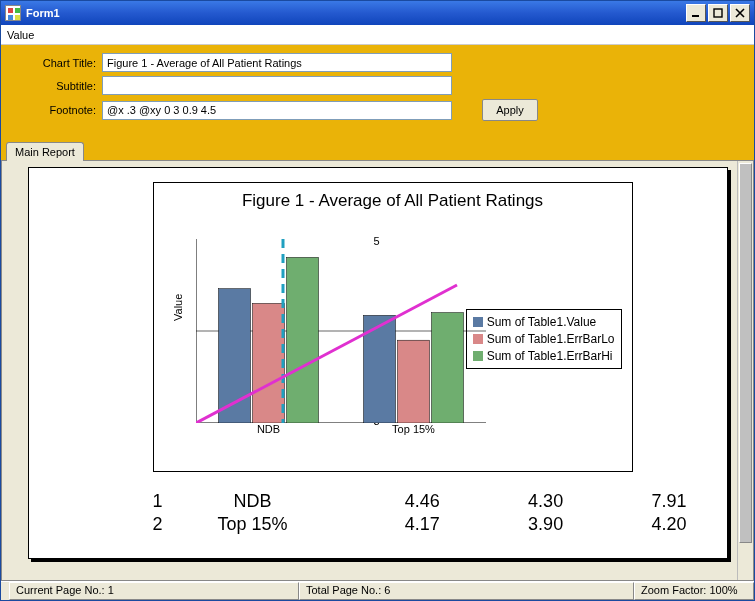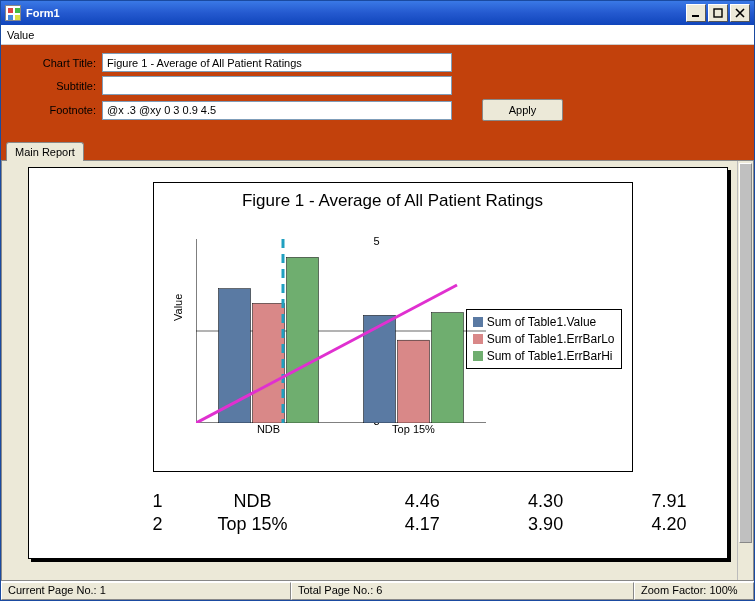--- a/index.html
+++ b/index.html
@@ -1,21 +1,21 @@
 <!DOCTYPE html>
 <html><head>
 <meta charset="utf-8">
 <style>
   * { box-sizing: border-box; }
   html, body { margin:0; padding:0; font-family: Tahoma, Arial, sans-serif; font-size:11px; }
   .win {
     width:755px; height:601px;
     border:1px solid #1a4aa0;
     display:flex; flex-direction:column;
-    background:#c2410c;
+    background:#eab308;
   }
   .titlebar {
     height:24px;
     background: linear-gradient(to bottom, #3a79e6 0%, #2459cf 50%, #1045bb 100%);
     color:white; font-weight:bold;
     display:flex; align-items:center; padding:0 4px;
   }
   .titlebar .appicon {
     width:16px; height:16px; margin-right:5px;
     background:
@@ -39,21 +39,21 @@
     display:flex; align-items:center; padding:0 6px; gap:10px;
   }
   .form-area { padding:8px 16px 4px 16px; }
   .form-row { display:flex; align-items:center; margin-bottom:4px; }
   .form-row .lbl { width:85px; text-align:right; padding-right:6px; }
   .form-row input {
     width:350px; height:19px;
     border:1px solid #7F9DB9; padding:1px 4px; font:inherit; background:#fff;
   }
   .apply-btn {
-    width:81px; height:22px; margin-left:30px;
+    width:56px; height:22px; margin-left:30px;
     background:#ECE9D8; border:1px solid #888; border-radius:2px;
     display:flex; align-items:center; justify-content:center;
   }
   .tabstrip { display:flex; align-items:flex-end; padding-left:5px; margin-top:4px;}
   .tab {
     background:#ECE9D8; border:1px solid #888; border-bottom:none;
     border-radius:3px 3px 0 0; padding:3px 8px; position:relative; top:1px;margin-top:8px;
   }
   .report-viewer {
     flex:1; border:1px solid #888; margin:0;
@@ -93,21 +93,21 @@
   }
   .legend-row { display:flex; align-items:center; }
   .swatch { width:10px; height:10px; margin-right:4px; border:none; }
   .data-table { margin:18px 20px 0 80px; }
   .data-table table { width:560px; border-collapse:collapse; font-family:Arial; font-size:18px; }
   .data-table td { padding:1px 6px; text-align:right; }
   .data-table td.idx { width:50px; text-align:center;}
   .data-table td.cat { width:140px; text-align:center;}
   .statusbar {
     height:19px; border-top:1px solid #fff; background:#ECE9D8;
-    display:flex; font-size:11px;
+    display:flex; font-size:11px;padding-left:8px;
   }
   .statusbar .cell { border:1px solid #888; border-top:1px solid #fff; border-left:1px solid #fff; padding:1px 6px; }
   .statusbar .c1 { flex:0 0 290px;}
   .statusbar .c2 { flex:1;}
   .statusbar .c3 { flex:0 0 120px;}
 </style>
 </head>
 <body>
 
 <div class="win">

